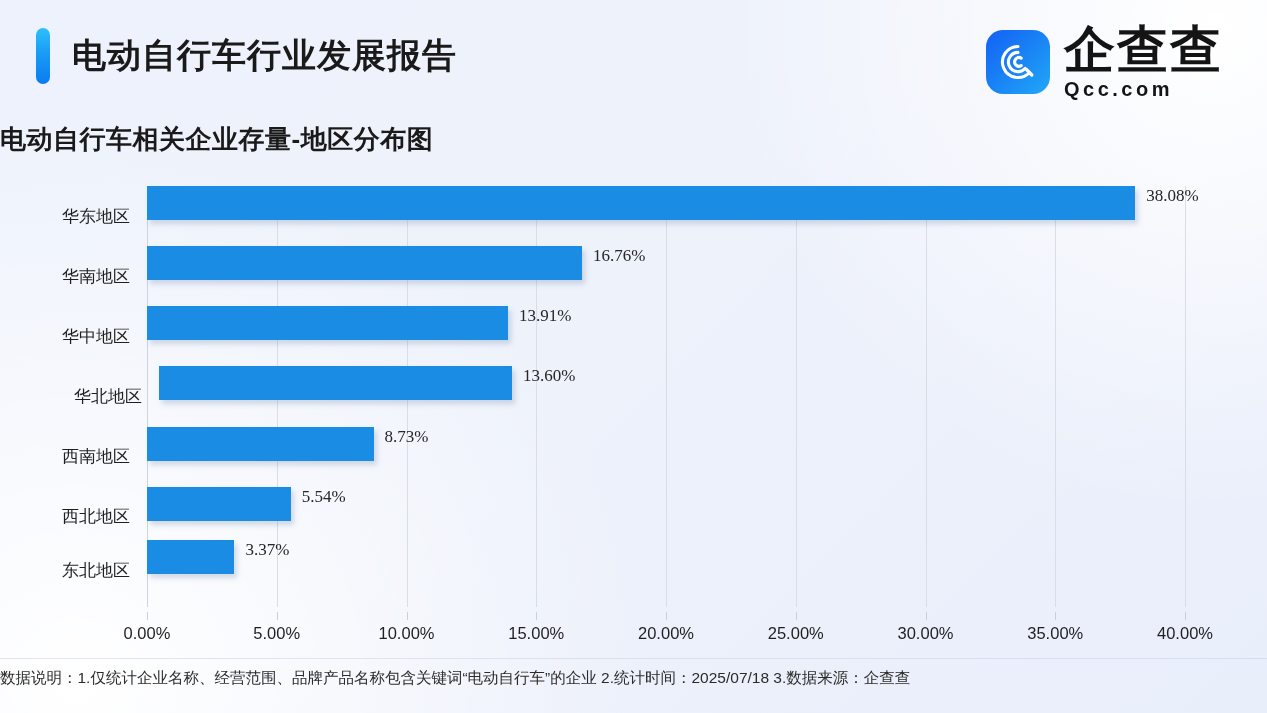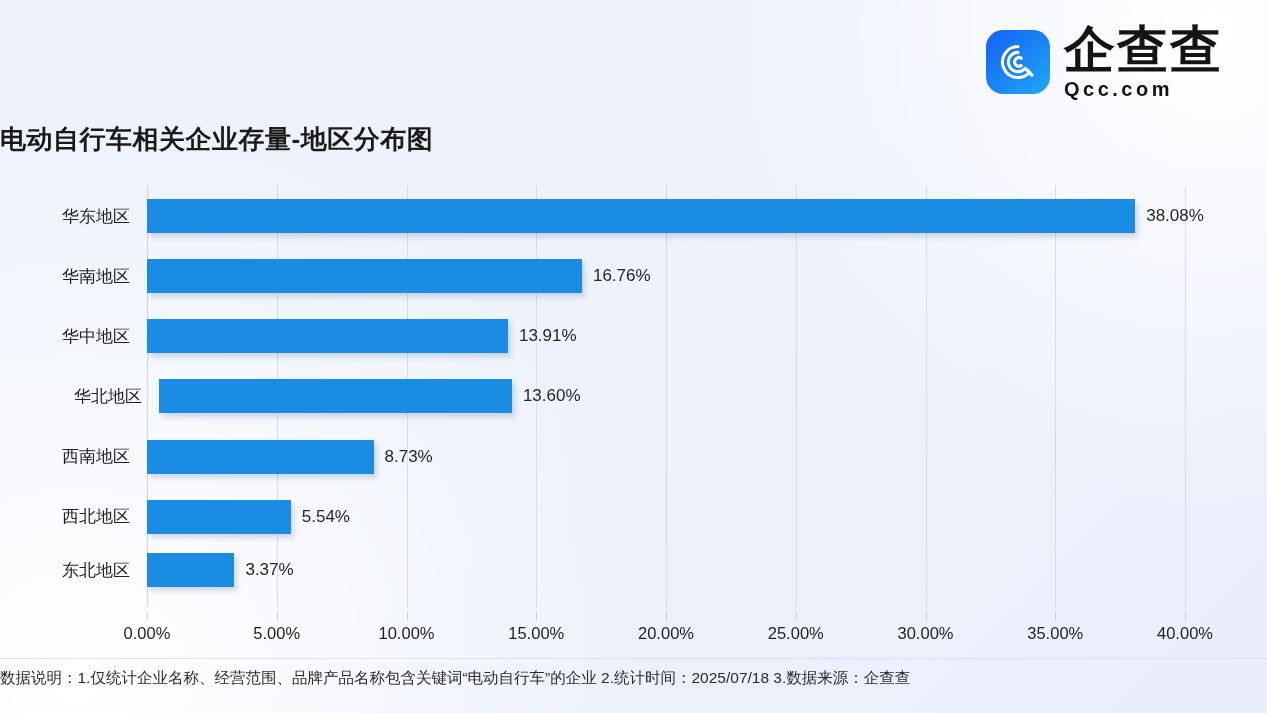--- a/index.html
+++ b/index.html
@@ -157,21 +157,21 @@
     font-size: 17px;
     color: #1f1f1f;
     white-space: nowrap;
   }
   .bar-holder {
     position: absolute;
     left: 147px;
     top: 0;
     height: 60.14px;
     display: flex;
-    align-items: center;
+    font-family: Liberation Serif, serif;
   }
   .bar {
     height: 34px;
     background: #1b8ce4;
     box-shadow: 3px 4px 5px rgba(120, 140, 175, 0.30);
   }
   .bar-value {
     margin-left: 11px;
     font-size: 17px;
     color: #262626;
@@ -220,20 +220,24 @@
     color: #2b2b2b;
     white-space: nowrap;
   }
 </style>
 </head>
 <body>
 
 <div class="page">
 
   <div class="header">
+    <div class="title-wrap">
+      <div class="accent-bar"></div>
+      <div class="report-title">电动自行车行业发展报告</div>
+    </div>
 
     <div class="brand">
       <div class="brand-mark">
         <svg width="46" height="46" viewBox="0 0 46 46" aria-hidden="true">
           <path d="M23 7.5 a15.5 15.5 0 1 0 11.2 26.2" fill="none" stroke="#ffffff" stroke-width="3.1" stroke-linecap="round"></path>
           <path d="M23 13.4 a9.6 9.6 0 1 0 7.1 16.1" fill="none" stroke="#ffffff" stroke-width="3.1" stroke-linecap="round"></path>
           <path d="M26.2 19.2 a4.3 4.3 0 1 0 0 7.4" fill="none" stroke="#ffffff" stroke-width="3.1" stroke-linecap="round"></path>
           <path d="M31.6 30.6 l5.2 5.4" fill="none" stroke="#ffffff" stroke-width="3.3" stroke-linecap="round"></path>
         </svg>
       </div>

